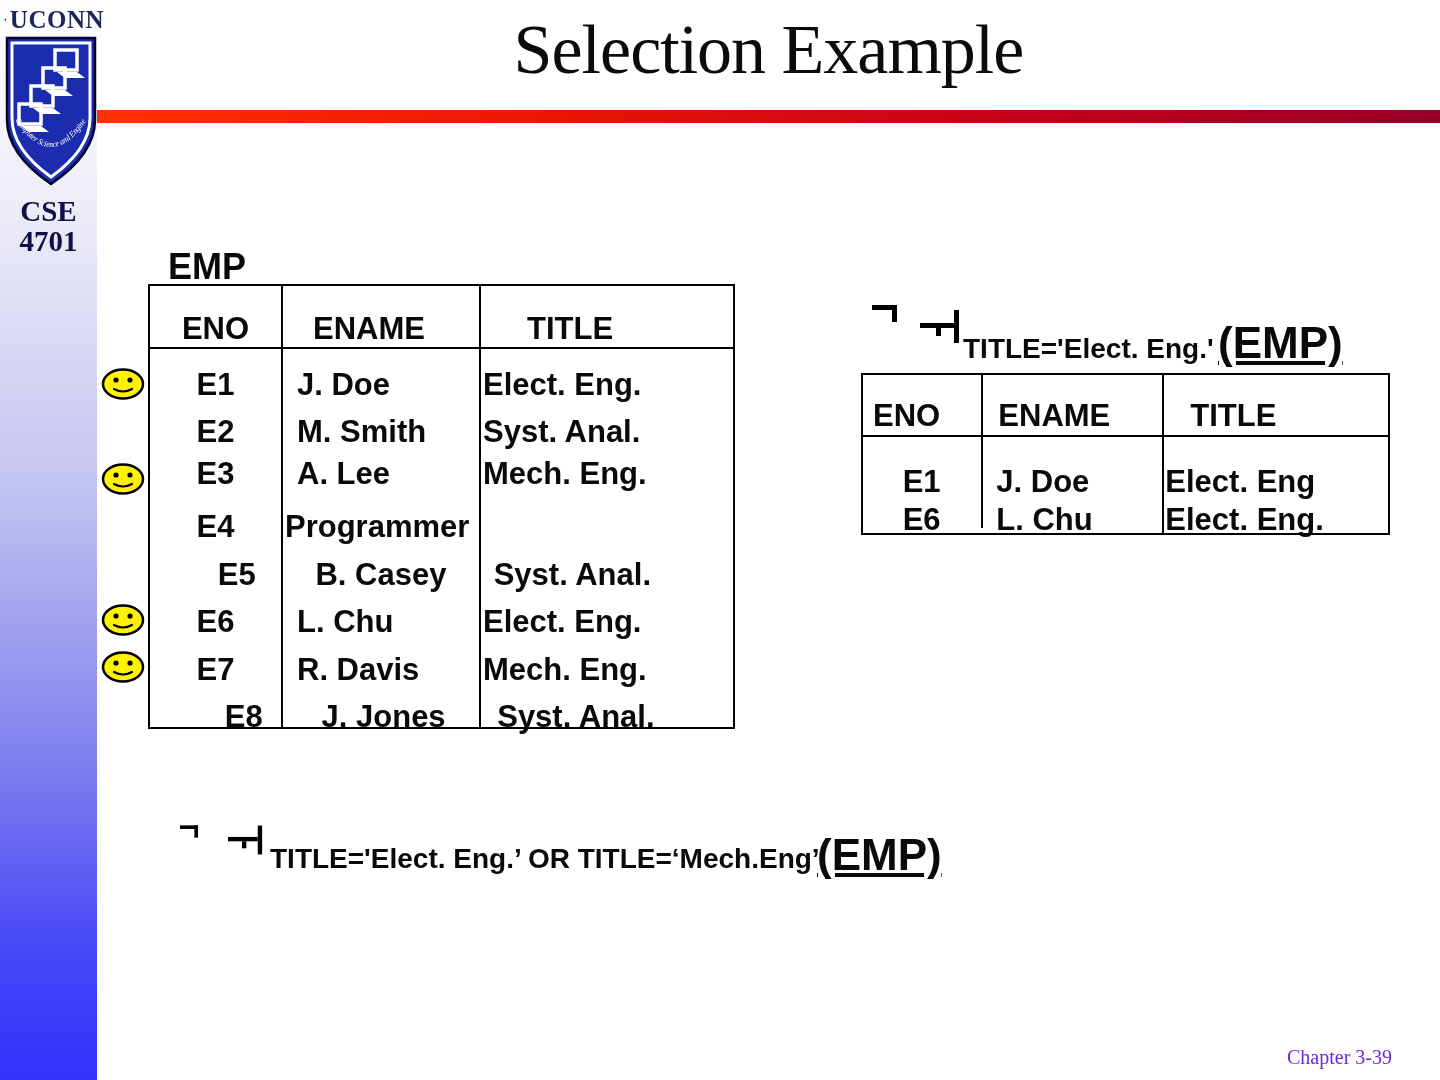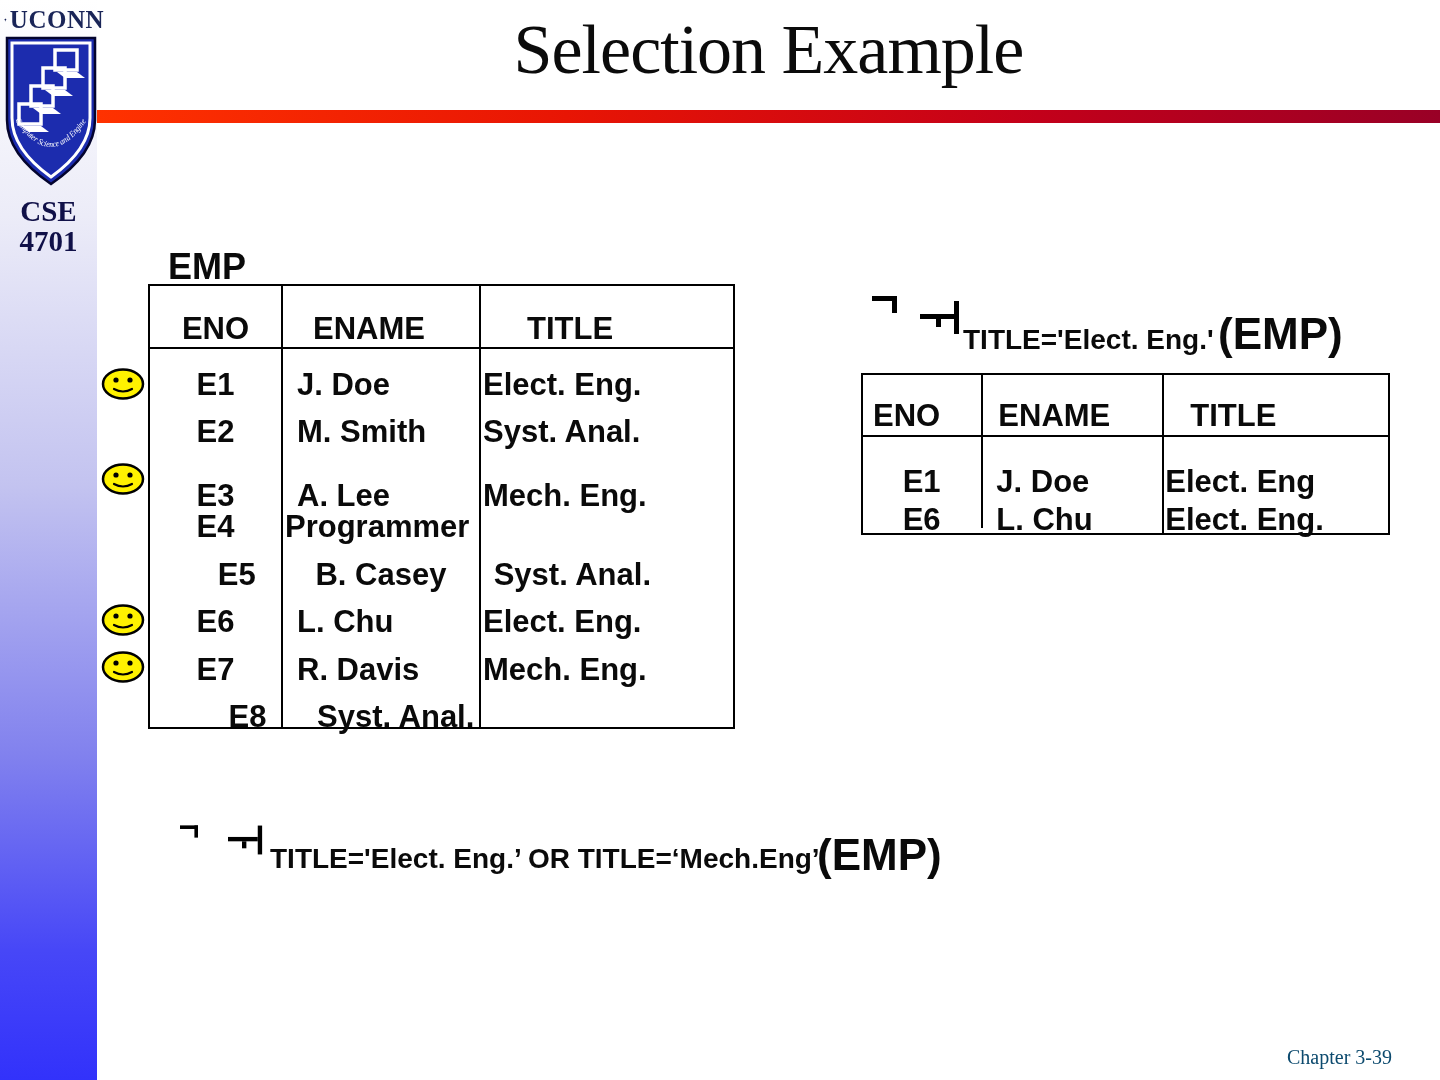--- a/index.html
+++ b/index.html
@@ -44,40 +44,40 @@
   .h2 { width:198px; padding-left:32px; }
   .h3 { width:254px; padding-left:48px; }
   .smiley { position:absolute; left:101px; z-index:4; }
 
   
   .formula { position:absolute; }
   .f-glyph { position:absolute; }
   .f-sub { position:absolute; font-size:28px; line-height:28px; font-weight:bold;
     white-space:nowrap; }
   .f-big { position:absolute; font-size:44px; line-height:44px; font-weight:bold;
-    white-space:nowrap; }
+    white-space:nowrap;text-decoration:underline; }
 
   
   .res-table { position:absolute; left:861px; top:373px; width:529px; height:162px;
     border:2px solid #000; }
   .res-header { position:absolute; left:0; top:0; right:0; height:62px;
     border-bottom:2px solid #000; display:flex; }
   .res-header .hcell { display:flex; align-items:flex-end; padding-bottom:3px;
     font-size:31px; font-weight:bold; line-height:32px; }
   .r1 { width:118px; padding-left:10px; }
   .r2 { width:181px; padding-left:18px; }
   .r3 { width:229px; padding-left:30px; }
   .res-row { position:absolute; left:0; right:0; height:40px; display:flex;
     align-items:center; font-size:31px; font-weight:bold; }
   .rc1 { width:118px; text-align:center; }
   .rc2 { width:181px; padding-left:16px; }
   .rc3 { width:229px; padding-left:5px; }
 
   .footer { position:absolute; left:1287px; top:1046px;
-    font-family:"Liberation Serif", serif; font-size:20px; color:#0c4a6e; }
+    font-family:"Liberation Serif", serif; font-size:20px; color:#6d28d9; }
 </style>
 </head>
 <body>
 
 <div class="sidebar">
   <div class="uconn-row">
     <svg width="22" height="26" viewBox="0 0 22 26">
       <path d="M11,1 C9,5 6,6 3,8 C6,9 6,10 4,13 C7,13 8,14 7,17 C9,16 10,17 10,20 L10,24 L12,24 L12,20 C12,17 13,16 15,17 C14,14 15,13 18,13 C16,10 16,9 19,8 C16,6 13,5 11,1 Z" fill="#1a2558"></path>
     </svg>
     <span class="uconn-word">UCONN</span>
@@ -129,21 +129,21 @@
   <div class="emp-row" style="top:75px;">
     <div class="c1">E1</div>
     <div class="c2">J. Doe</div>
     <div class="c3">Elect. Eng.</div>
   </div>
   <div class="emp-row" style="top:122px;">
     <div class="c1">E2</div>
     <div class="c2">M. Smith</div>
     <div class="c3">Syst. Anal.</div>
   </div>
-  <div class="emp-row" style="top:186px;">
+  <div class="emp-row" style="top:164px;">
     <div class="c1">E3</div>
     <div class="c2">A. Lee</div>
     <div class="c3">Mech. Eng.</div>
   </div>
   <div class="emp-row" style="top:217px;">
     <div class="c1">E4</div>
     <div class="c3">Programmer</div>
   </div>
   <div class="emp-row" style="top:265px;margin-left:24px;">
     <div class="c1">E5</div>
@@ -155,20 +155,21 @@
     <div class="c2">L. Chu</div>
     <div class="c3">Elect. Eng.</div>
   </div>
   <div class="emp-row" style="top:360px;">
     <div class="c1">E7</div>
     <div class="c2">R. Davis</div>
     <div class="c3">Mech. Eng.</div>
   </div>
   <div class="emp-row" style="top:407px;padding-left:32px;">
     <div class="c1">E8</div>
+    <div class="c2">J. Jones</div>
     <div class="c3">Syst. Anal.</div>
   </div>
 </div>
 
 <svg class="smiley" style="top:367px;" width="44" height="34" viewBox="0 0 44 34">
   <ellipse cx="22" cy="17" rx="20" ry="14.5" fill="#fff200" stroke="#000" stroke-width="2.5"></ellipse>
   <circle cx="15" cy="13" r="2.6" fill="#000"></circle>
     <circle cx="29" cy="13" r="2.6" fill="#000"></circle>
   <path d="M13 22 Q22 27 31 22" fill="none" stroke="#000" stroke-width="2.2" stroke-linecap="round"></path>
 </svg>
@@ -184,21 +185,21 @@
     <circle cx="29" cy="13" r="2.6" fill="#000"></circle>
   <path d="M13 22 Q22 27 31 22" fill="none" stroke="#000" stroke-width="2.2" stroke-linecap="round"></path>
 </svg>
 <svg class="smiley" style="top:650px;" width="44" height="34" viewBox="0 0 44 34">
   <ellipse cx="22" cy="17" rx="20" ry="14.5" fill="#fff200" stroke="#000" stroke-width="2.5"></ellipse>
   <circle cx="15" cy="13" r="2.6" fill="#000"></circle>
     <circle cx="29" cy="13" r="2.6" fill="#000"></circle>
   <path d="M13 22 Q22 27 31 22" fill="none" stroke="#000" stroke-width="2.2" stroke-linecap="round"></path>
 </svg>
 
-<div class="formula" style="left:870px; top:294px; width:480px; height:70px;">
+<div class="formula" style="left:870px; top:303px; width:480px; height:70px;">
   <svg class="f-glyph" style="left:2px; top:2px;" width="25" height="17" viewBox="0 0 25 17">
     <rect x="0" y="0" width="25" height="5" fill="#000"></rect>
       <rect x="20" y="0" width="5" height="17" fill="#000"></rect>
   </svg>
   <svg class="f-glyph" style="left:50px; top:7px;" width="40" height="33" viewBox="0 0 40 33">
     <rect x="0" y="13" width="34" height="5" fill="#000"></rect>
     <rect x="16" y="18" width="5" height="8" fill="#000"></rect>
     <rect x="34" y="0" width="5" height="33" fill="#000"></rect>
   </svg>
   <span class="f-sub" style="left:93px; top:32px;">TITLE='Elect. Eng.'</span>

